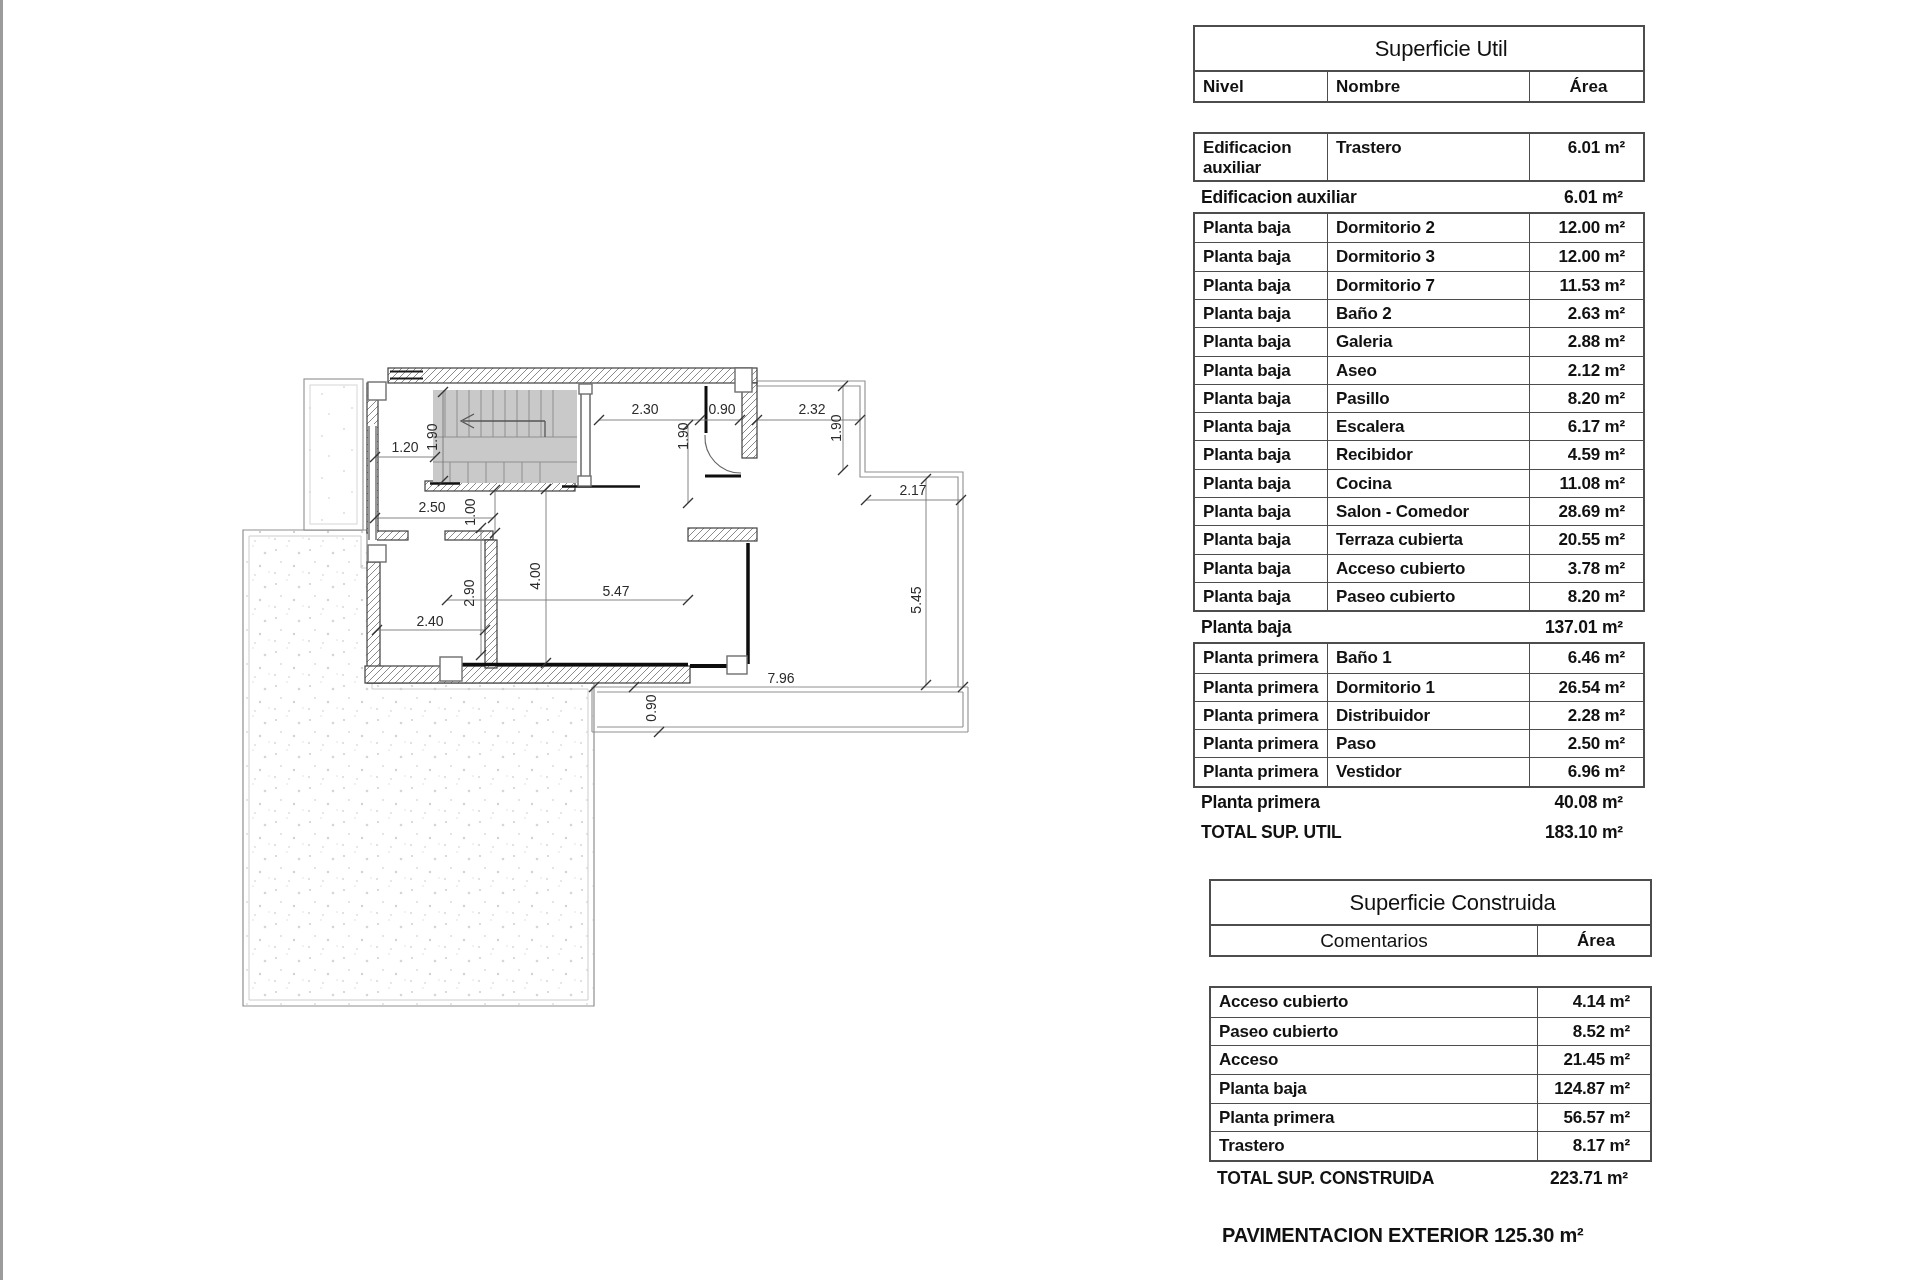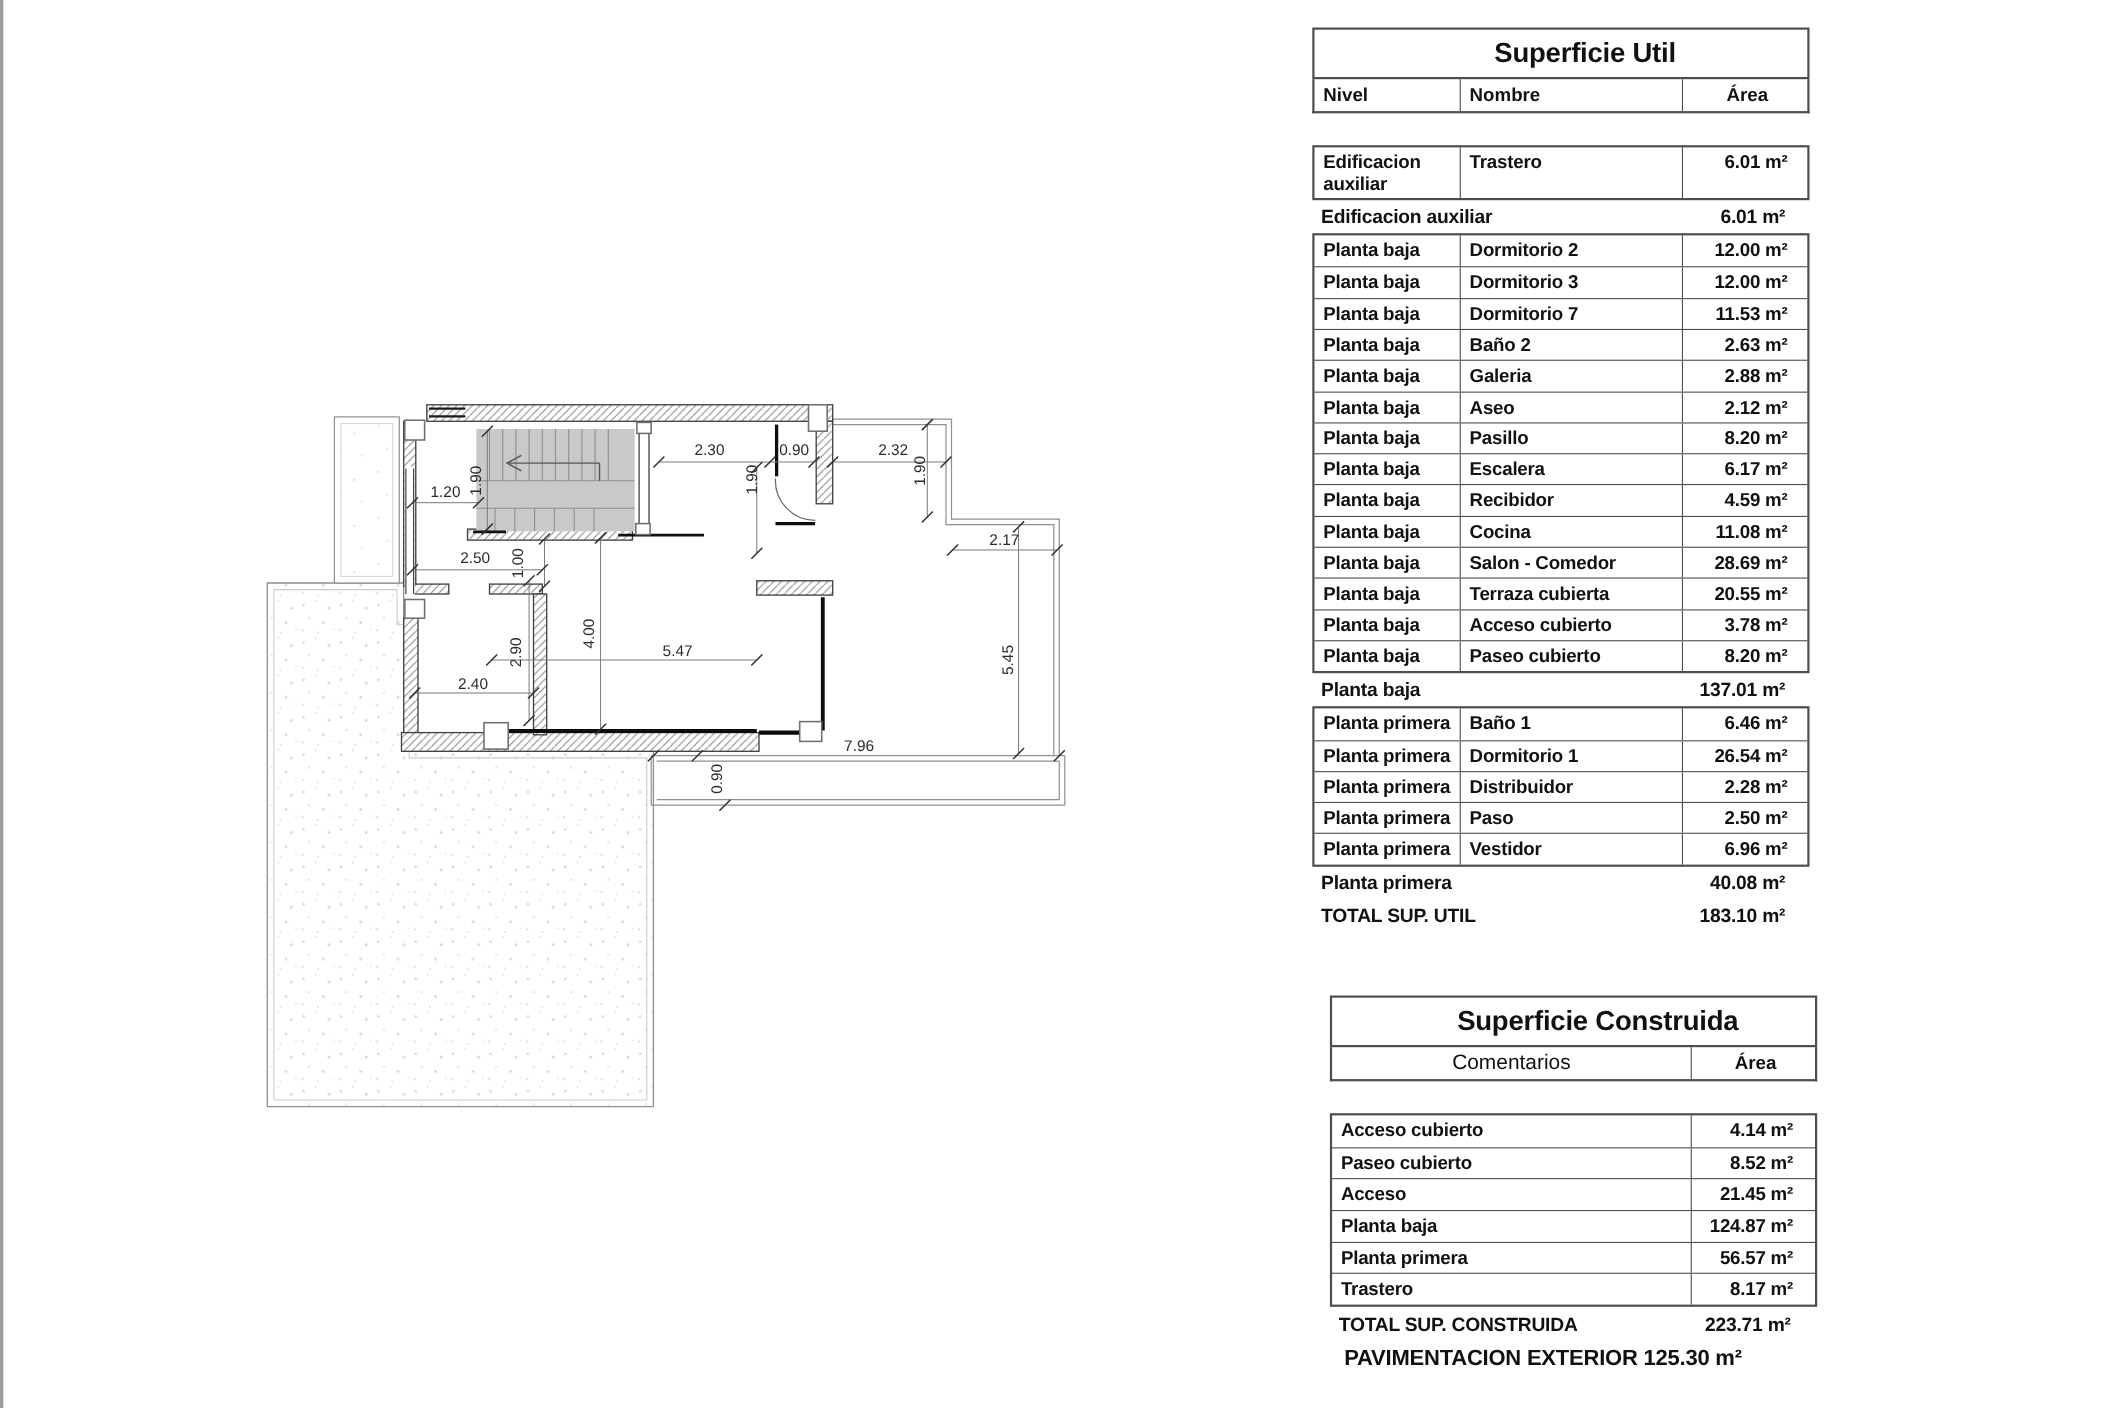--- a/index.html
+++ b/index.html
@@ -7,23 +7,23 @@
   .canvas{position:relative;width:1920px;height:1280px;background:#fff;
           font-family:"Liberation Sans",sans-serif;color:#111;}
   .edge-strip{position:absolute;left:0;top:0;width:3px;height:1280px;background:#9c9c9c;}
   svg.plan{position:absolute;left:0;top:0;width:1920px;height:1280px;}
 
   .dim-text{font-family:"Liberation Sans",sans-serif;font-size:14px;fill:#2b2b2b;text-anchor:middle;}
 
   
   .tbl{position:absolute;}
   .tbl1{left:1193px;top:25px;width:452px;}
-  .tbl2{left:1209px;top:879px;width:443px;margin-top:26px;}
+  .tbl2{left:1209px;top:879px;width:443px;}
   .t-title{height:47px;border:2px solid #4d4d4d;display:flex;align-items:center;justify-content:center;
-           font-weight:bold;font-size:25px;letter-spacing:-0.2px;padding-left:44px;}
+           font-weight:normal;font-size:22px;letter-spacing:-0.2px;padding-left:44px;}
   .t-head{height:31px;border:2px solid #4d4d4d;border-top:none;display:grid;}
   .tbl1 .t-head{grid-template-columns:133px 202px 117px;}
   .tbl2 .t-head{grid-template-columns:327px 116px;}
   .h-cell{display:flex;align-items:center;font-weight:bold;font-size:17px;padding-left:8px;}
   .h-cell.div{border-right:1.5px solid #4d4d4d;}
   .h-cell.center{justify-content:center;padding-left:0;}
   .h-cell.plain{font-weight:400;font-size:19px;}
   .gap{height:29px;}
   .box-rows{border:2px solid #4d4d4d;}
   .t-row{display:grid;min-height:28.3px;}

